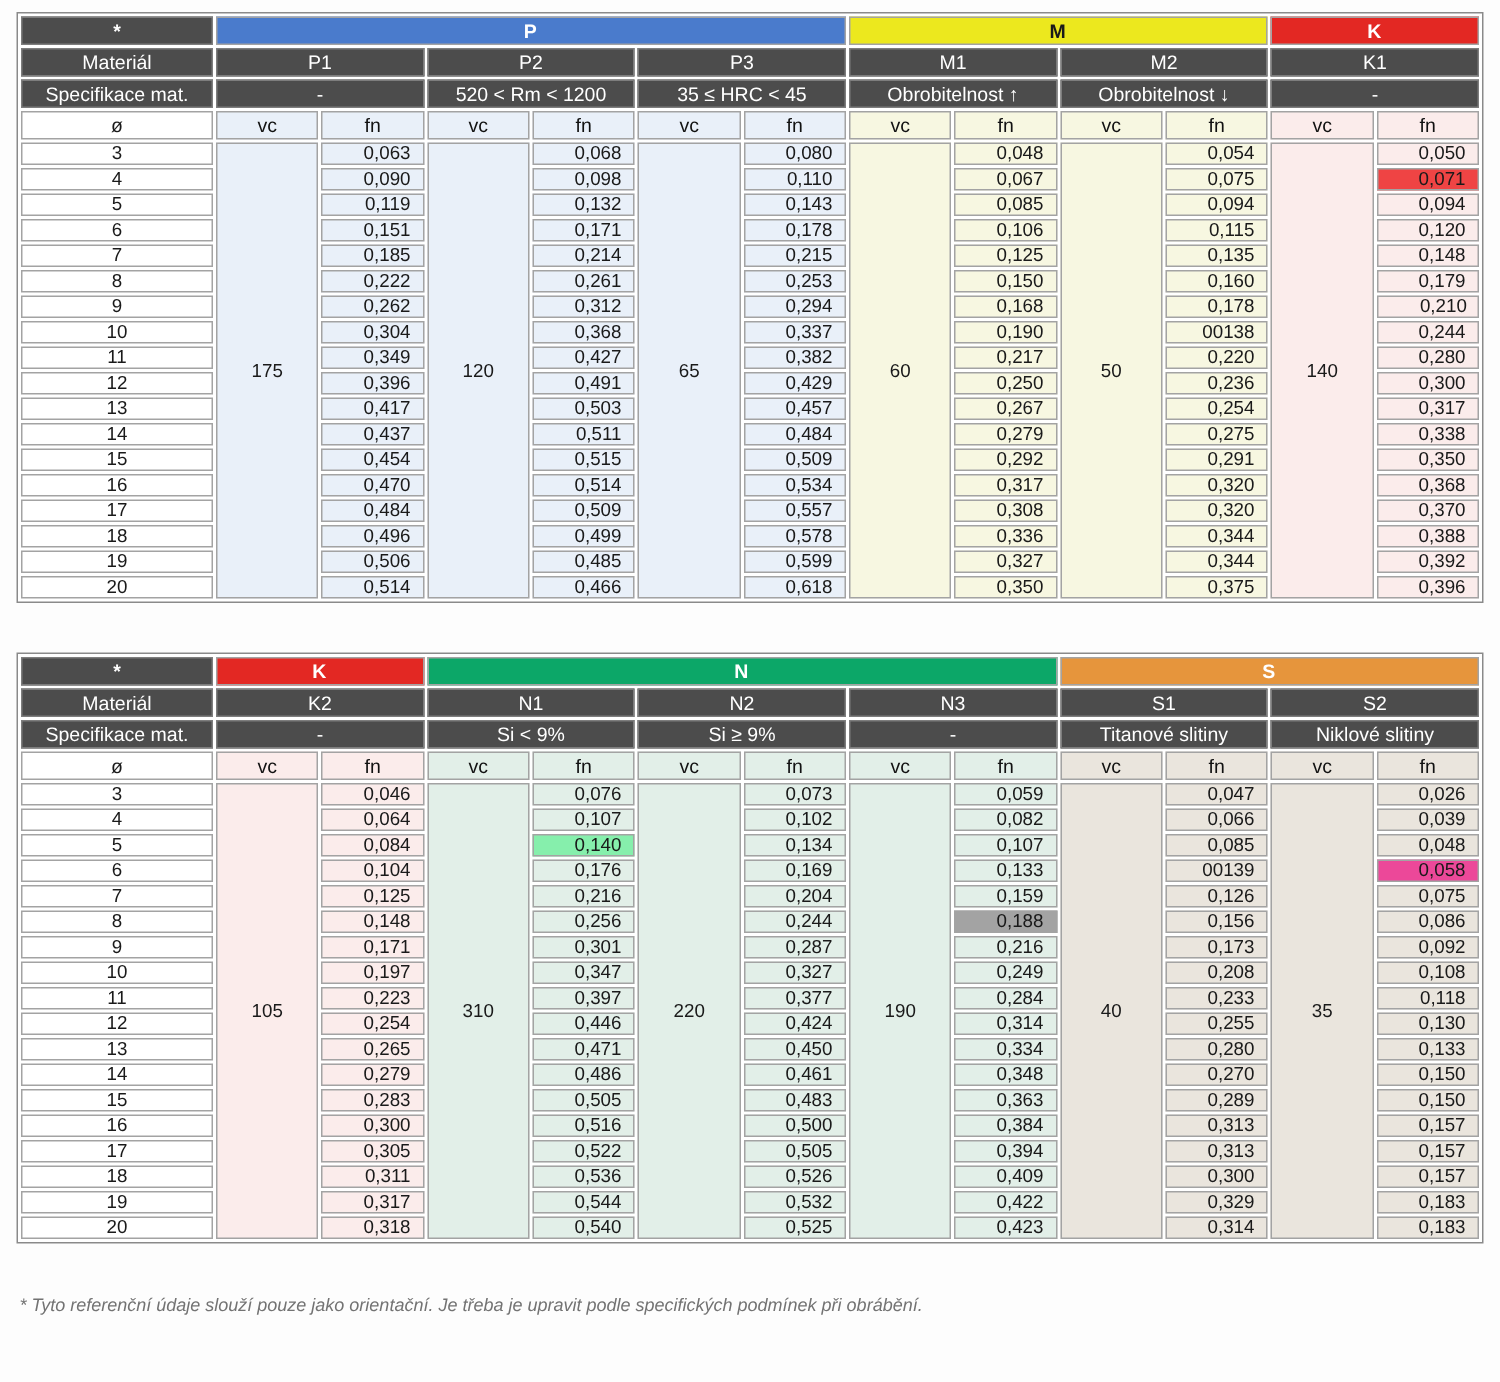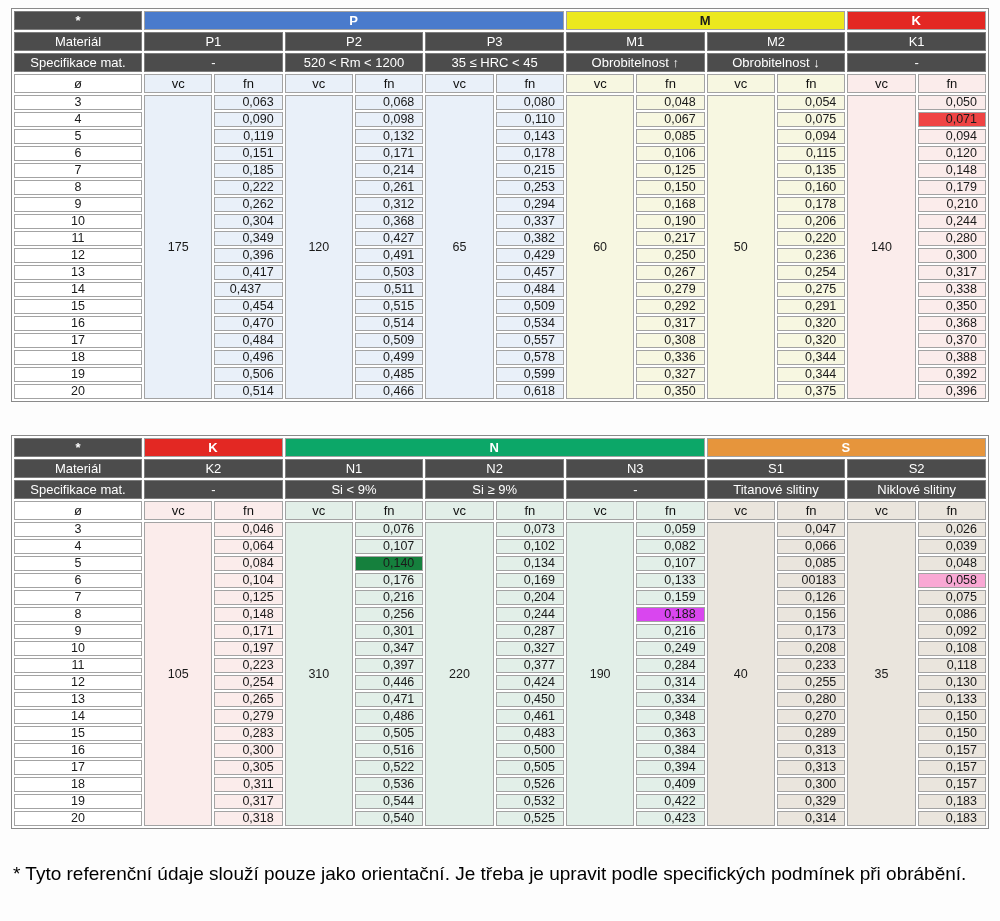--- a/index.html
+++ b/index.html
@@ -32,22 +32,23 @@
   td.dark { background: #4c4c4c; color: #ffffff; border-color: #7d7d7d; }
   td.corner { font-weight: bold; }
   td.band { font-weight: bold; letter-spacing: 1px; }
   td.dia { background: #ffffff; }
   td.vc-h, td.fn-h { color: #111; }
   td.vc-val { vertical-align: middle; }
   td.fn-val { text-align: right; padding-right: 8px; }
 
   .note {
     margin: 34px 0 0 2px;
-    font-size: 19px;
-    color: #000000;
+    font-style: italic;
+    font-size: 12px;
+    color: #737373;
   }
 </style>
 </head>
 <body>
 
 <div class="page">
   <table class="ref">
       <colgroup>
         <col style="width: 128px;">
         <col>
@@ -171,21 +172,21 @@
           <td class="fn-val" style="background: rgb(247, 247, 225);">0,168</td>
           <td class="fn-val" style="background: rgb(247, 247, 225);">0,178</td>
           <td class="fn-val" style="background: rgb(251, 236, 235); padding-left: 28px;">0,210</td>
         </tr>
         <tr class="data-row">
           <td class="dia">10</td>
           <td class="fn-val" style="background: rgb(233, 240, 249);">0,304</td>
           <td class="fn-val" style="background: rgb(233, 240, 249);">0,368</td>
           <td class="fn-val" style="background: rgb(233, 240, 249);">0,337</td>
           <td class="fn-val" style="background: rgb(247, 247, 225);">0,190</td>
-          <td class="fn-val" style="background: rgb(247, 247, 225);">0,206</td>
+          <td class="fn-val" style="background: rgb(247, 247, 225);">00138</td>
           <td class="fn-val" style="background: rgb(251, 236, 235);">0,244</td>
         </tr>
         <tr class="data-row">
           <td class="dia">11</td>
           <td class="fn-val" style="background: rgb(233, 240, 249);">0,349</td>
           <td class="fn-val" style="background: rgb(233, 240, 249);">0,427</td>
           <td class="fn-val" style="background: rgb(233, 240, 249);">0,382</td>
           <td class="fn-val" style="background: rgb(247, 247, 225);">0,217</td>
           <td class="fn-val" style="background: rgb(247, 247, 225);">0,220</td>
           <td class="fn-val" style="background: rgb(251, 236, 235);">0,280</td>
@@ -203,21 +204,21 @@
           <td class="dia">13</td>
           <td class="fn-val" style="background: rgb(233, 240, 249);">0,417</td>
           <td class="fn-val" style="background: rgb(233, 240, 249);">0,503</td>
           <td class="fn-val" style="background: rgb(233, 240, 249);">0,457</td>
           <td class="fn-val" style="background: rgb(247, 247, 225);">0,267</td>
           <td class="fn-val" style="background: rgb(247, 247, 225);">0,254</td>
           <td class="fn-val" style="background: rgb(251, 236, 235);">0,317</td>
         </tr>
         <tr class="data-row">
           <td class="dia">14</td>
-          <td class="fn-val" style="background: rgb(233, 240, 249); text-align: center;">0,437</td>
+          <td class="fn-val" style="background: rgb(233, 240, 249);">0,437</td>
           <td class="fn-val" style="background: rgb(233, 240, 249);">0,511</td>
           <td class="fn-val" style="background: rgb(233, 240, 249);">0,484</td>
           <td class="fn-val" style="background: rgb(247, 247, 225);">0,279</td>
           <td class="fn-val" style="background: rgb(247, 247, 225);">0,275</td>
           <td class="fn-val" style="background: rgb(251, 236, 235);">0,338</td>
         </tr>
         <tr class="data-row">
           <td class="dia">15</td>
           <td class="fn-val" style="background: rgb(233, 240, 249);">0,454</td>
           <td class="fn-val" style="background: rgb(233, 240, 249);">0,515</td>
@@ -349,50 +350,50 @@
           <td class="fn-val" style="background: rgb(251, 236, 235);">0,064</td>
           <td class="fn-val" style="background: rgb(226, 239, 232);">0,107</td>
           <td class="fn-val" style="background: rgb(226, 239, 232);">0,102</td>
           <td class="fn-val" style="background: rgb(226, 239, 232);">0,082</td>
           <td class="fn-val" style="background: rgb(234, 229, 221);">0,066</td>
           <td class="fn-val" style="background: rgb(234, 229, 221);">0,039</td>
         </tr>
         <tr class="data-row">
           <td class="dia">5</td>
           <td class="fn-val" style="background: rgb(251, 236, 235);">0,084</td>
-          <td class="fn-val" style="background: #15803d;">0,140</td>
+          <td class="fn-val" style="background: #86efac;">0,140</td>
           <td class="fn-val" style="background: rgb(226, 239, 232);">0,134</td>
           <td class="fn-val" style="background: rgb(226, 239, 232);">0,107</td>
           <td class="fn-val" style="background: rgb(234, 229, 221);">0,085</td>
           <td class="fn-val" style="background: rgb(234, 229, 221);">0,048</td>
         </tr>
         <tr class="data-row">
           <td class="dia">6</td>
           <td class="fn-val" style="background: rgb(251, 236, 235);">0,104</td>
           <td class="fn-val" style="background: rgb(226, 239, 232);">0,176</td>
           <td class="fn-val" style="background: rgb(226, 239, 232);">0,169</td>
           <td class="fn-val" style="background: rgb(226, 239, 232);">0,133</td>
-          <td class="fn-val" style="background: rgb(234, 229, 221);">00183</td>
-          <td class="fn-val" style="background: #f9a8d4;">0,058</td>
+          <td class="fn-val" style="background: rgb(234, 229, 221);">00139</td>
+          <td class="fn-val" style="background: #ec4899;">0,058</td>
         </tr>
         <tr class="data-row">
           <td class="dia">7</td>
           <td class="fn-val" style="background: rgb(251, 236, 235);">0,125</td>
           <td class="fn-val" style="background: rgb(226, 239, 232);">0,216</td>
           <td class="fn-val" style="background: rgb(226, 239, 232);">0,204</td>
           <td class="fn-val" style="background: rgb(226, 239, 232);">0,159</td>
           <td class="fn-val" style="background: rgb(234, 229, 221);">0,126</td>
           <td class="fn-val" style="background: rgb(234, 229, 221);">0,075</td>
         </tr>
         <tr class="data-row">
           <td class="dia">8</td>
           <td class="fn-val" style="background: rgb(251, 236, 235);">0,148</td>
           <td class="fn-val" style="background: rgb(226, 239, 232);">0,256</td>
           <td class="fn-val" style="background: rgb(226, 239, 232);">0,244</td>
-          <td class="fn-val" style="background: #d946ef;">0,188</td>
+          <td class="fn-val" style="background: #a3a3a3;">0,188</td>
           <td class="fn-val" style="background: rgb(234, 229, 221);">0,156</td>
           <td class="fn-val" style="background: rgb(234, 229, 221);">0,086</td>
         </tr>
         <tr class="data-row">
           <td class="dia">9</td>
           <td class="fn-val" style="background: rgb(251, 236, 235);">0,171</td>
           <td class="fn-val" style="background: rgb(226, 239, 232);">0,301</td>
           <td class="fn-val" style="background: rgb(226, 239, 232);">0,287</td>
           <td class="fn-val" style="background: rgb(226, 239, 232);">0,216</td>
           <td class="fn-val" style="background: rgb(234, 229, 221);">0,173</td>

